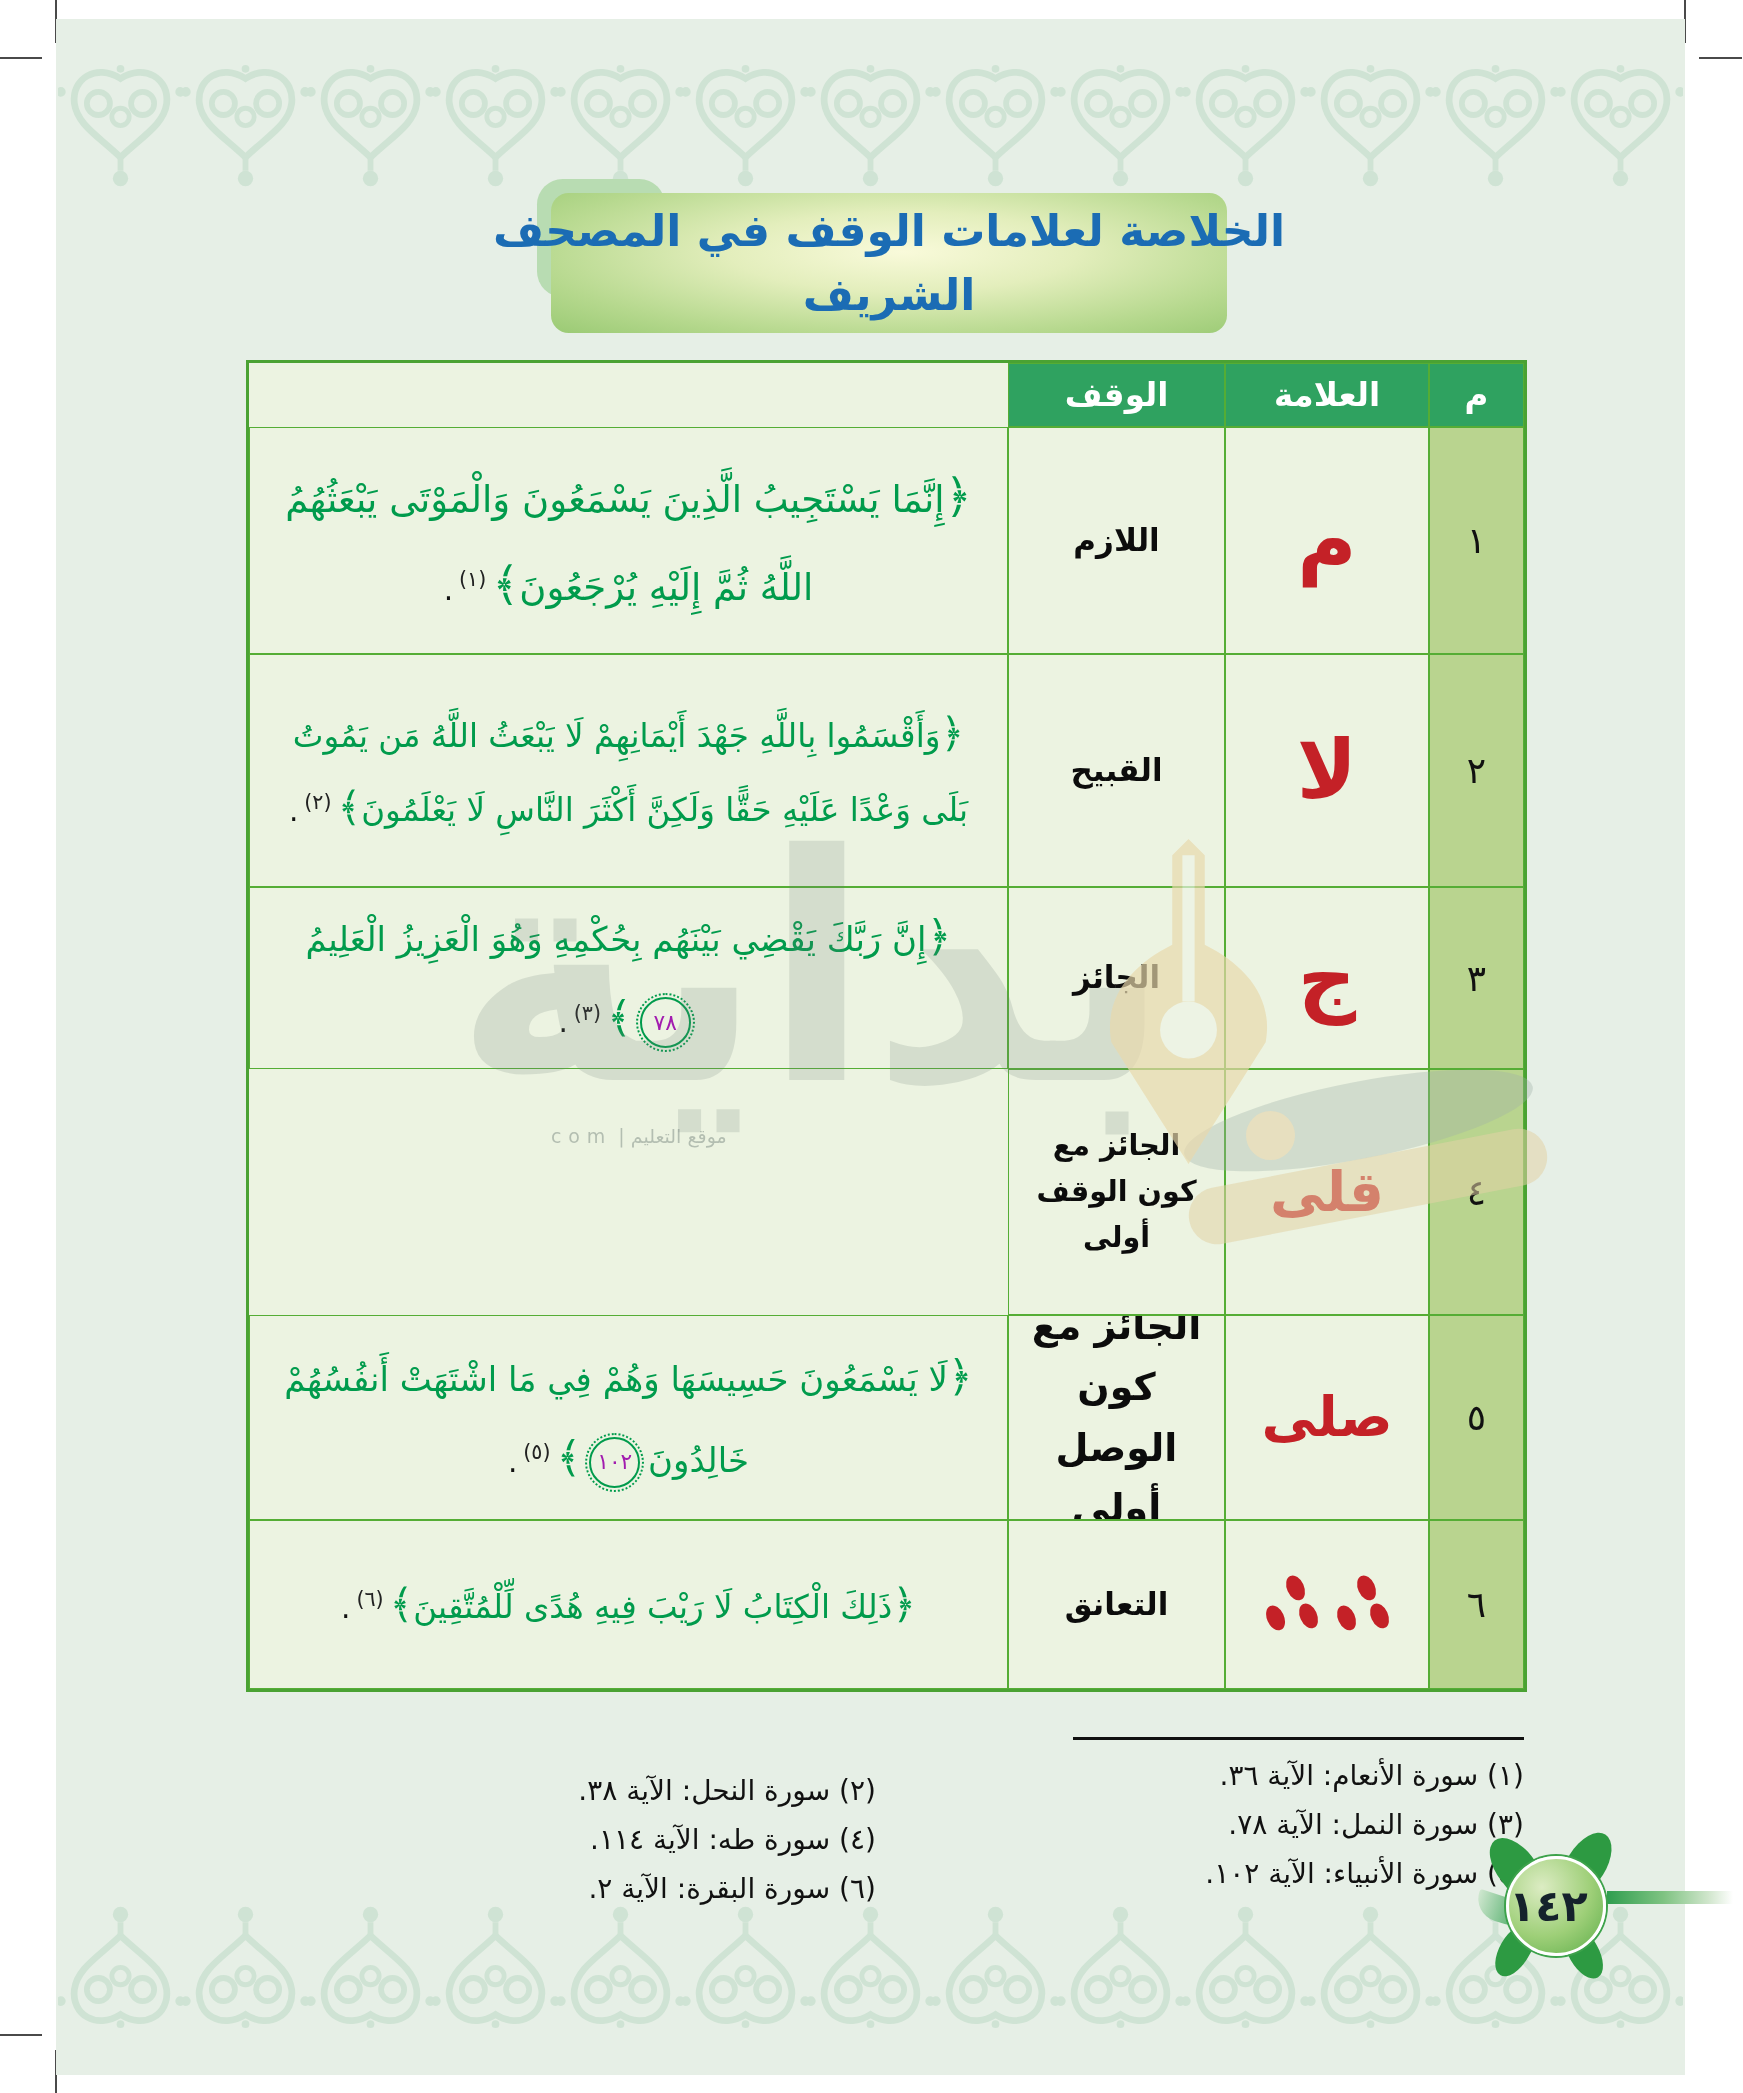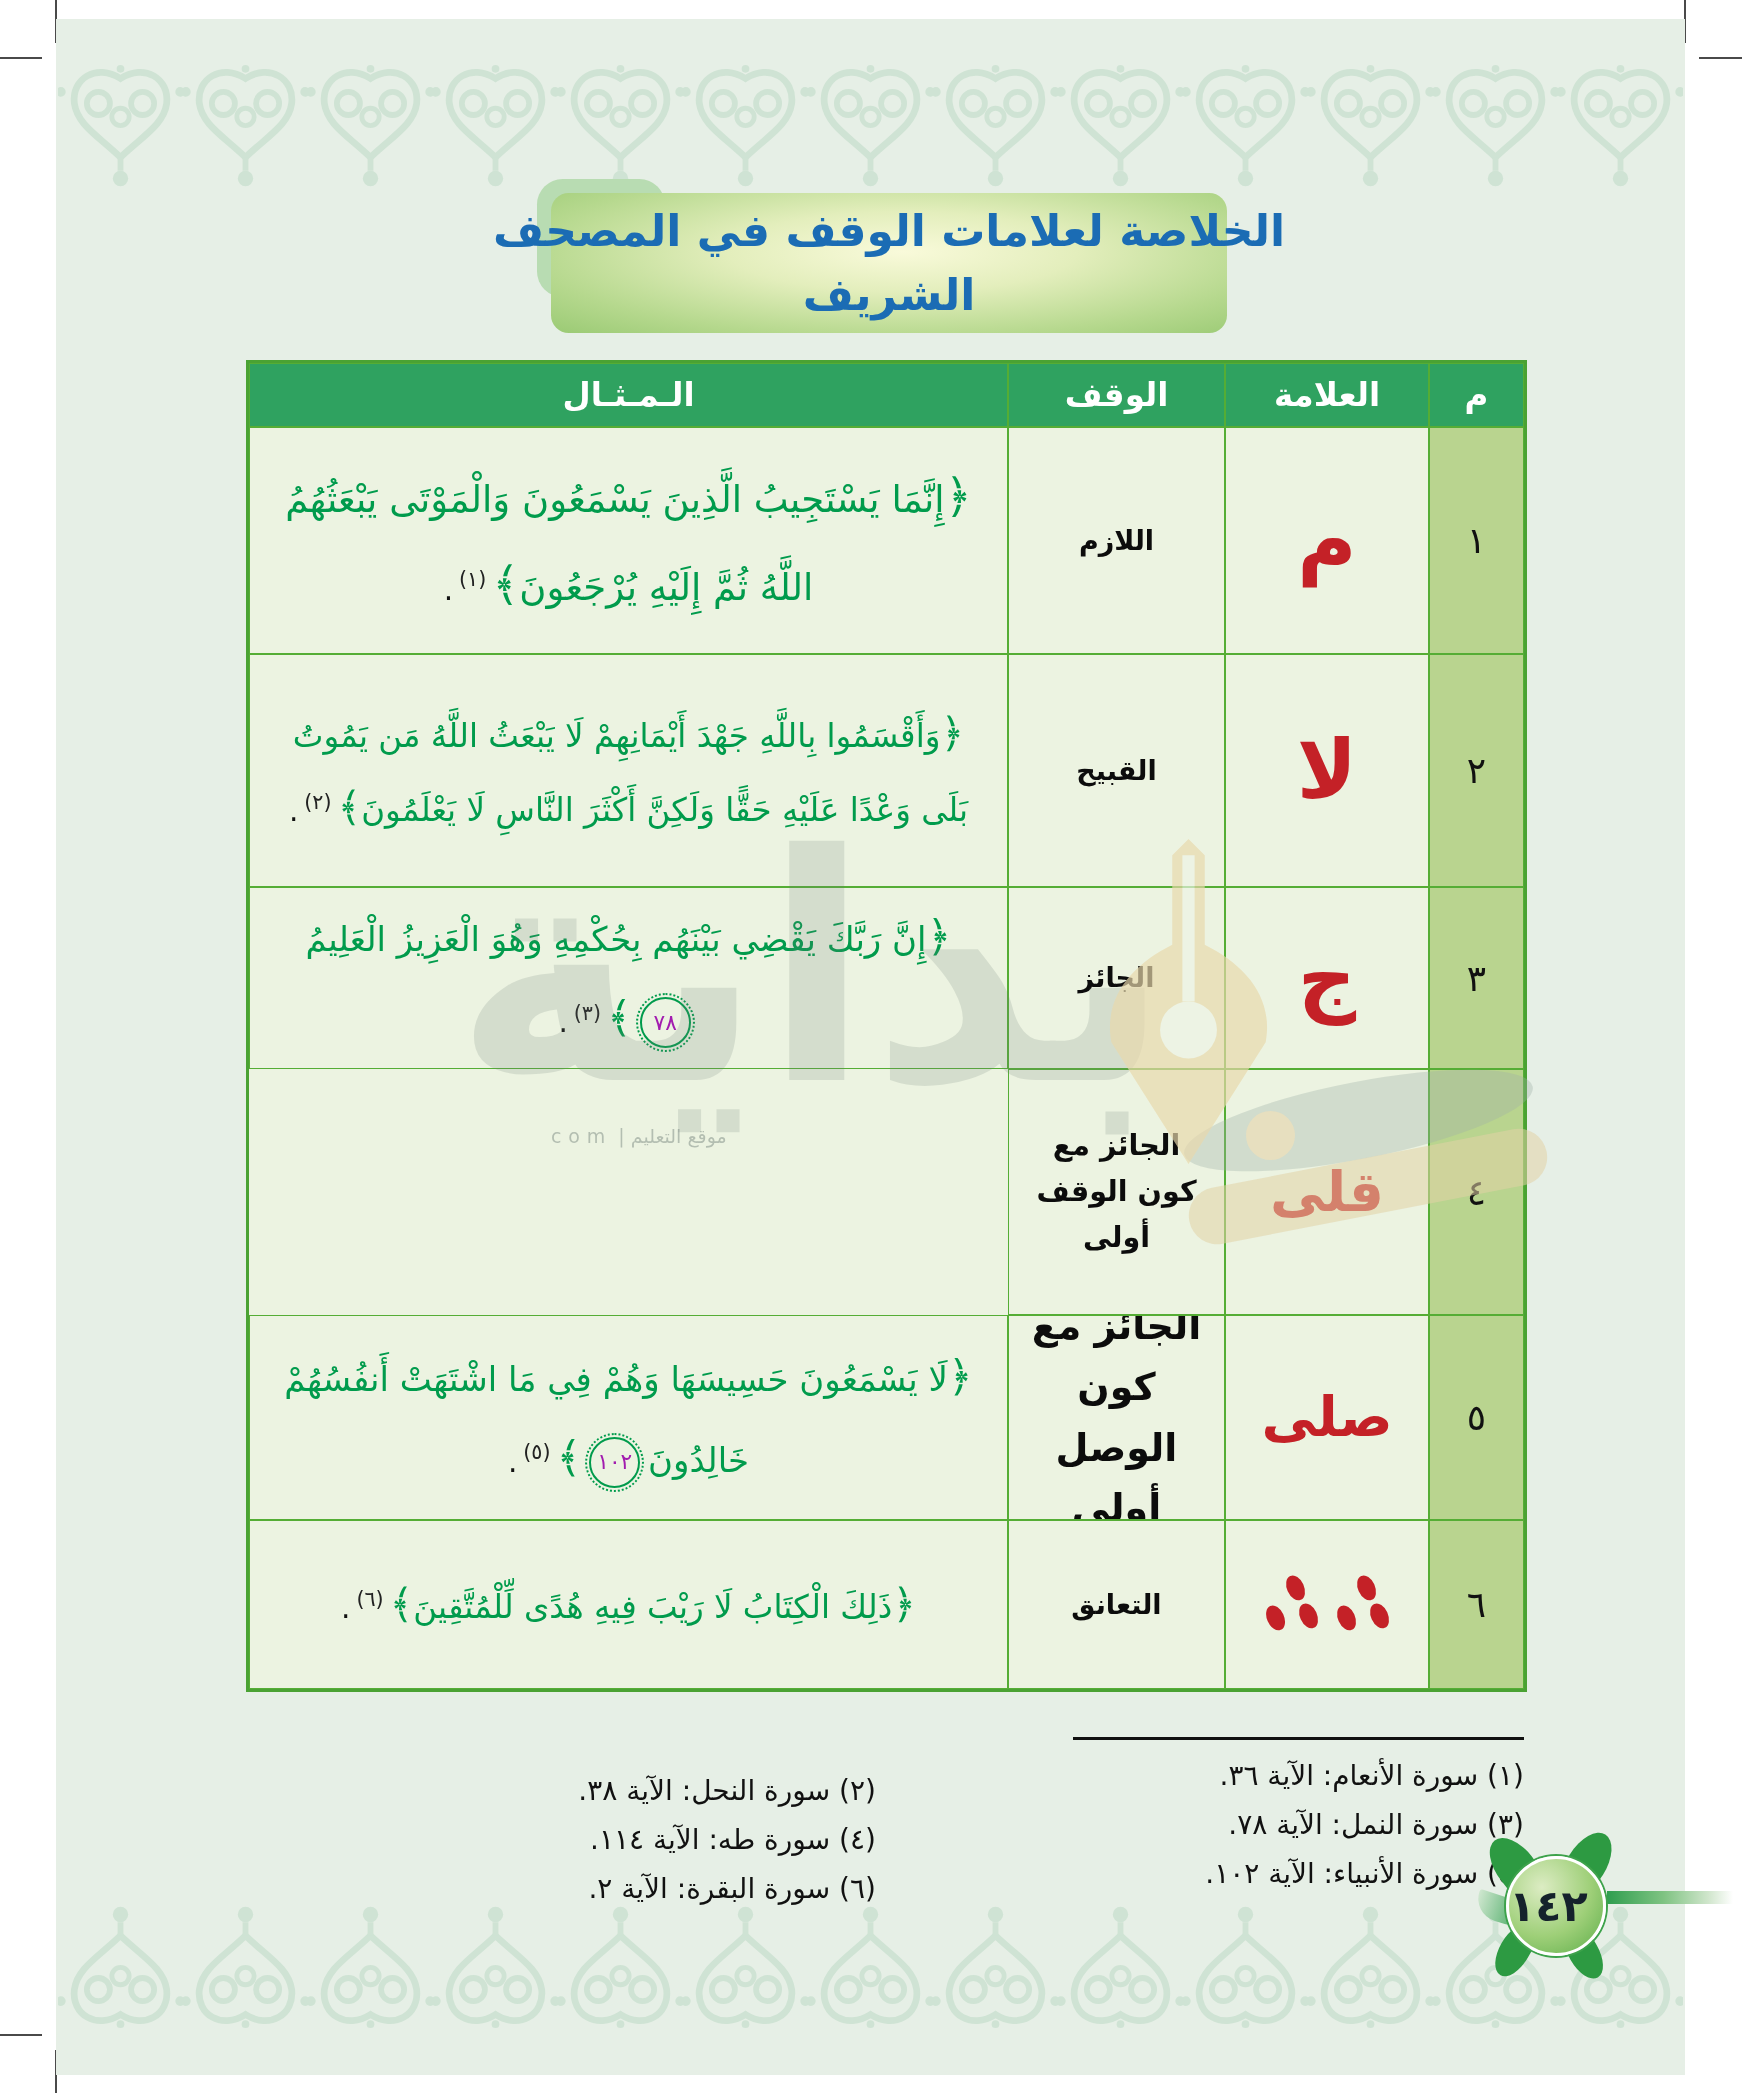--- a/index.html
+++ b/index.html
@@ -22,21 +22,21 @@
   .banner .t1,.banner .t2{color:#1b6cb4;font-weight:bold;font-size:44px;line-height:1.45;white-space:nowrap;}
   
   .qtable{position:absolute;left:247px;top:360px;width:1281px;border:3px solid #4aa233;background:#ecf3e1;z-index:3;}
   .trow{display:grid;grid-template-columns:95px 204px 217px 759px;}
   .tcell{border:1.5px solid #55ad35;display:flex;align-items:center;justify-content:center;position:relative;overflow:hidden;}
   .thead{background:#2fa260;color:#ffffff;font-weight:bold;font-size:32.5px;height:64px;}
   .numcell{background:#b9d48f;color:#111;font-size:36px;}
   .markcell{color:#c42127;font-weight:bold;}
   .mark-big{font-size:81px;line-height:1;}
   .mark-med{font-size:55px;line-height:1;}
-  .stopcell{color:#0c0c0c;font-weight:bold;font-size:27px;text-align:center;padding:5.9px 13.8px;line-height:1.6;}
+  .stopcell{color:#0c0c0c;font-weight:bold;font-size:31px;text-align:center;padding:5.9px 13.8px;line-height:1.6;}
   .excell{padding:7.9px 25.6px;text-align:center;}
   .verse{color:#009b4c;line-height:1.9;}
   .vbr{color:#009b4c;font-size:1.25em;}
   .vnum{display:inline-flex;align-items:center;justify-content:center;width:51px;height:51px;border:2.5px solid #009b4c;
     outline:2px dotted #009b4c;outline-offset:2px;border-radius:50%;font-size:21.7px;color:#a21caf;margin:0 7.9px;vertical-align:middle;}
   .vnum:empty{display:none;outline:none;border:none;margin:0;width:0;height:0;}
   .fref{font-size:20.7px;color:#222;vertical-align:super;margin:0 5.9px;}
   .fdot{color:#111;font-size:29.6px;}
   
   .dots-pair{display:flex;gap:13.8px;}
@@ -383,21 +383,20 @@
     <div class="t1">الخلاصة لعلامات الوقف في المصحف</div>
     <div class="t2">الشريف</div>
   </div>
 
   <div class="qtable">
 
     <div class="trow">
       <div class="tcell thead">م</div>
       <div class="tcell thead">العلامة</div>
       <div class="tcell thead">الوقف</div>
-      <div class="tcell thead">الـمـثـال</div>
     </div>
 
     <div class="trow" style="height:227px;">
       <div class="tcell numcell">١</div>
       <div class="tcell markcell">
           <span class="mark-big">م</span>
         </div>
       <div class="tcell stopcell">اللازم</div>
       <div class="tcell excell">
           <div class="verse" style="font-size:37px;"><span class="vbr">﴿</span><span>إِنَّمَا يَسْتَجِيبُ الَّذِينَ يَسْمَعُونَ وَالْمَوْتَى يَبْعَثُهُمُ اللَّهُ ثُمَّ إِلَيْهِ يُرْجَعُونَ</span><span class="vbr">﴾</span><sup class="fref">(١)</sup><span class="fdot">.</span></div>

